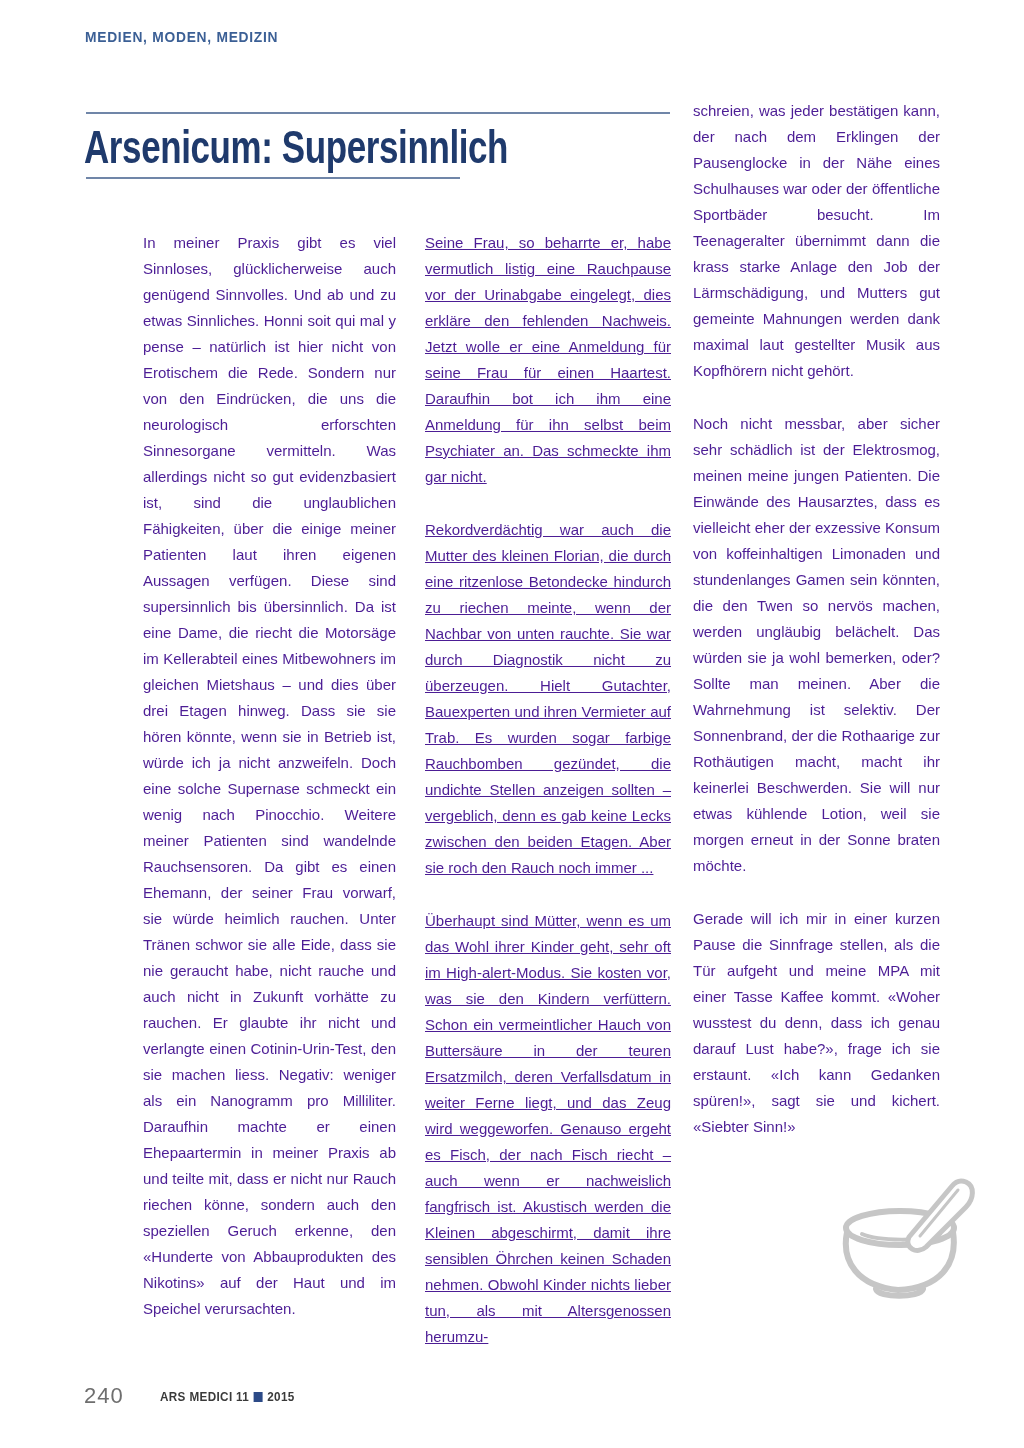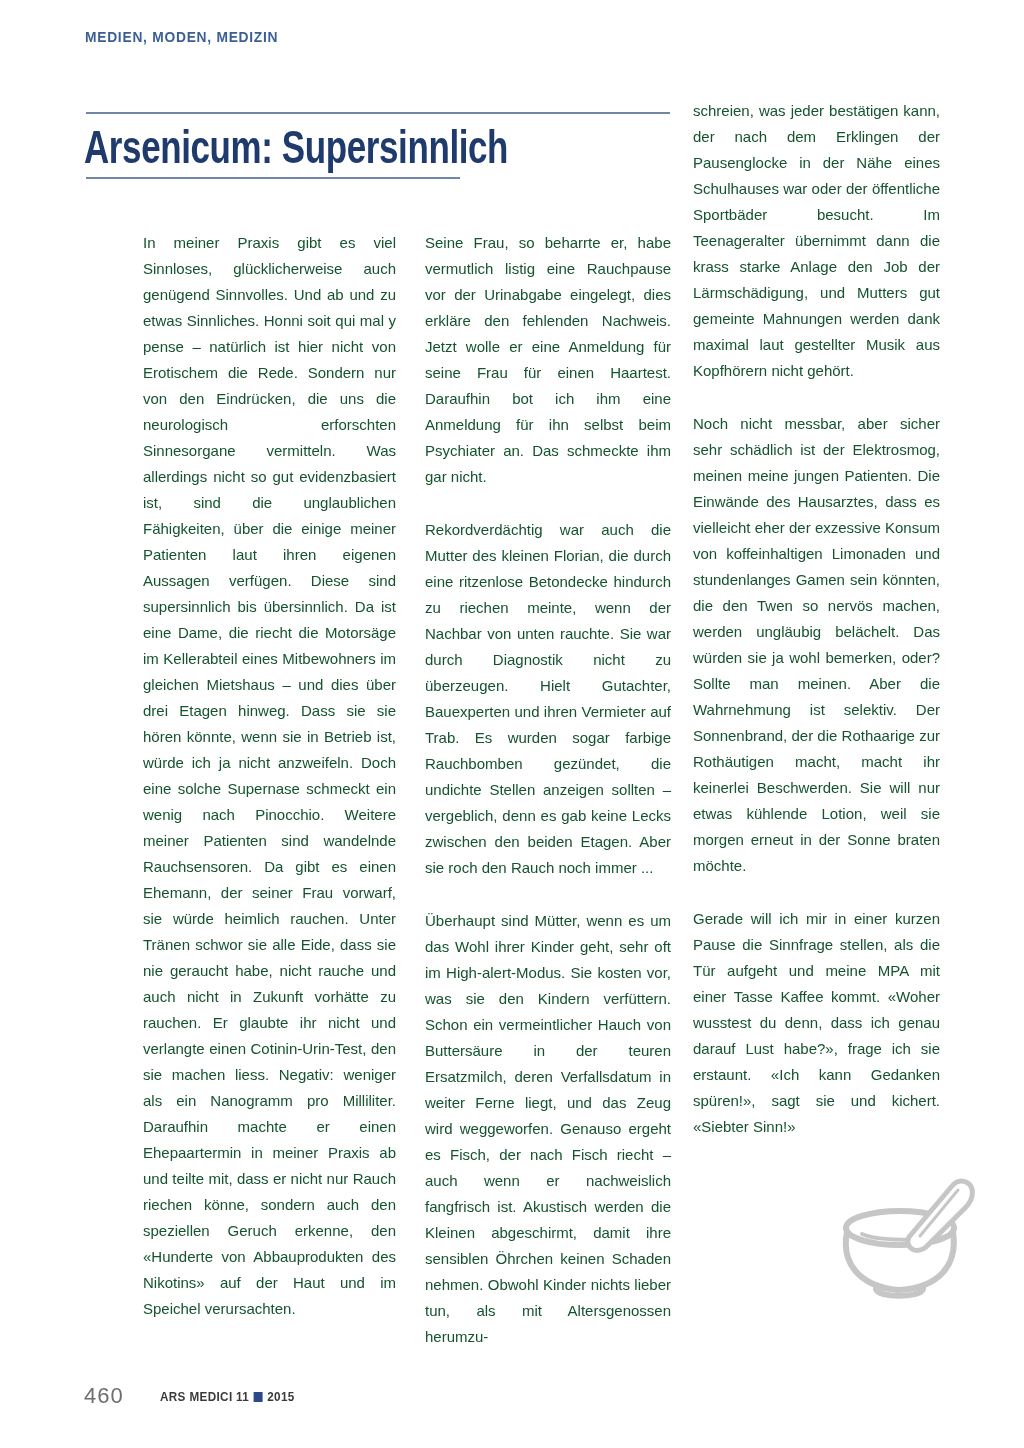--- a/index.html
+++ b/index.html
@@ -31,27 +31,27 @@
     transform:scaleX(0.76); transform-origin:left top;
     white-space:nowrap;
   }
   .rule-bottom {
     position:absolute; left:86px; top:177px;
     width:374px; height:2px; background:#7086a8;
   }
   .col {
     position:absolute;
     font-size:15px; line-height:26px;
-    color:#14532d;
+    color:#4c1d95;
     text-align:justify;
   }
   .col p { margin:0 0 27px 0; }
   .col p:last-child { margin-bottom:0; }
   .col-1 { left:143px; top:230px; width:253px; }
-  .col-2 { left:425px; top:230px; width:246px; }
+  .col-2 { left:425px; top:230px; width:246px;text-decoration:underline; }
   .col-3 { left:693px; top:98px;  width:247px; }
   .illustration {
     position:absolute; left:828px; top:1172px;
     width:158px; height:136px;
   }
   .footer-page-number {
     position:absolute; left:84px; top:1383px;
     font-size:22px; color:#6e6e6e; letter-spacing:1px;
   }
   .footer-journal {
@@ -105,19 +105,19 @@
 
     <path d="M48,117 C50,126 92,126 95,117"></path>
 
     <path d="M34,62 C50,69 96,70 112,62" stroke-width="4"></path>
 
     <path d="M138,10 C147,14 146,27 138,35 L98,75 C89,83 76,76 81,65 L124,14 C128,9 133,8 138,10 Z" fill="#ffffff" stroke-width="5"></path>
 
     <path d="M130,18 L92,64" stroke-width="3"></path>
   </svg>
 
-  <div class="footer-page-number">460</div>
+  <div class="footer-page-number">240</div>
 
   <div class="footer-journal">
     <span>ARS MEDICI 11</span><span class="footer-square"></span><span>2015</span>
   </div>
 
 </div>
 
 </body></html>

